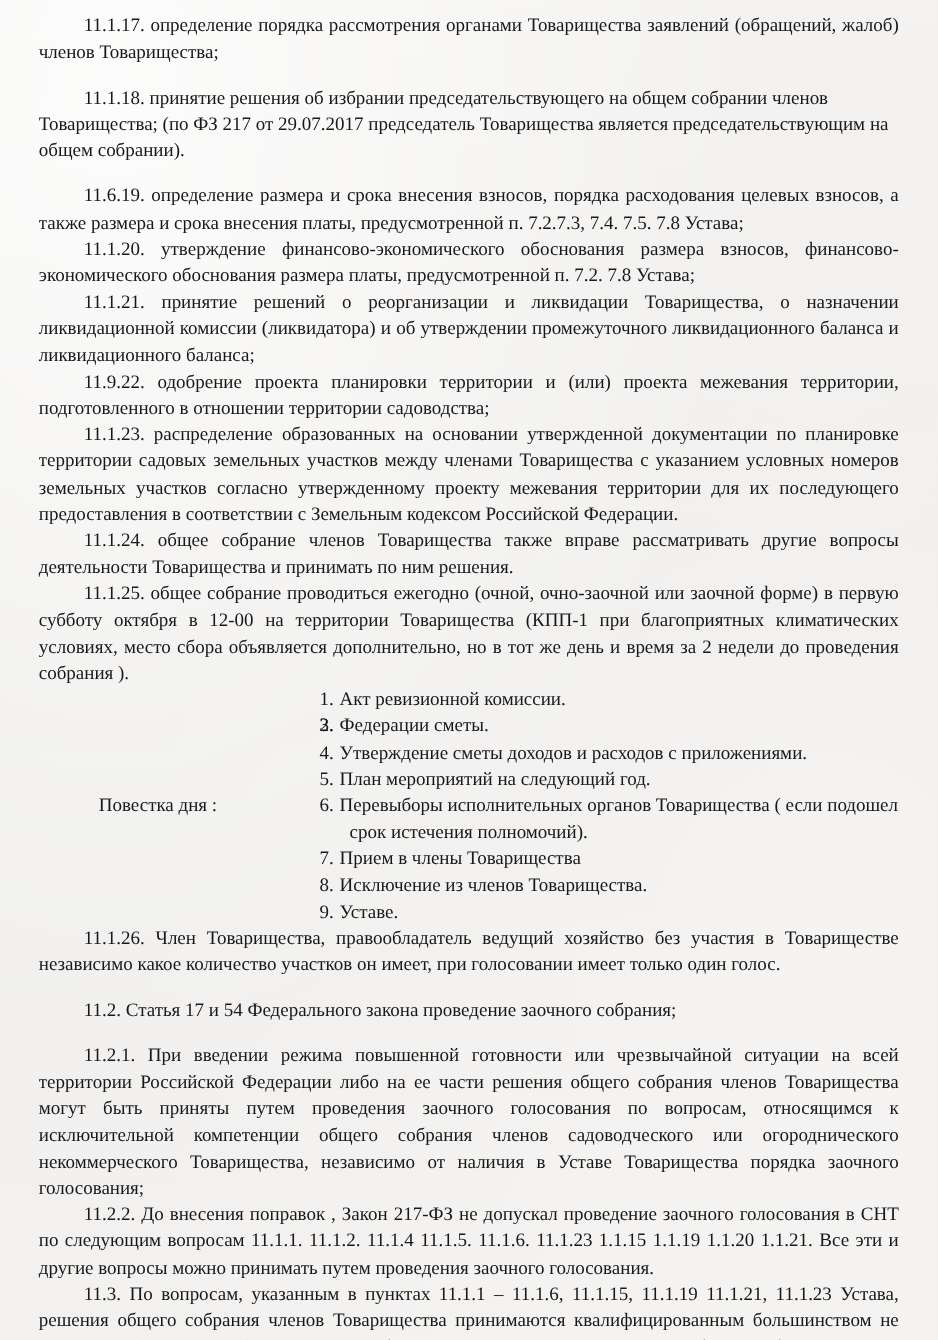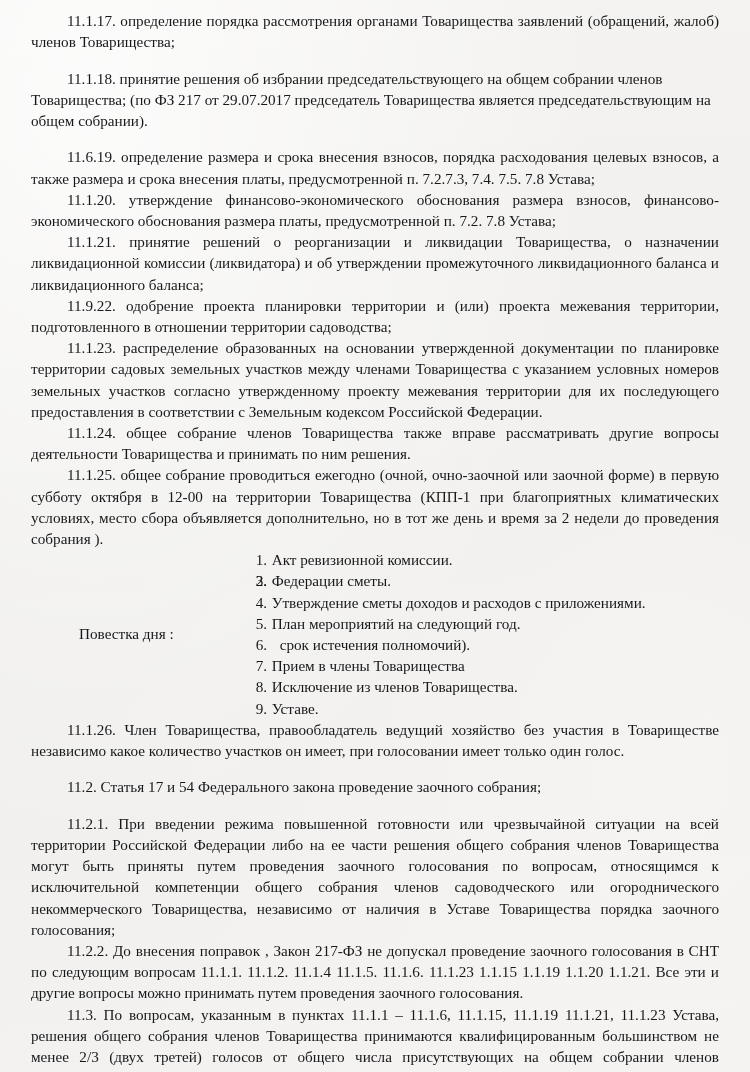--- a/index.html
+++ b/index.html
@@ -109,21 +109,21 @@
     <p class="para">11.1.25. общее собрание проводиться ежегодно (очной, очно-заочной или заочной форме) в первую субботу октября в 12-00 на территории Товарищества (КПП-1 при благоприятных климатических условиях, место сбора объявляется дополнительно, но в тот же день и время за 2 недели до проведения собрания ).</p>
 
     <div class="agenda">
       <div class="agenda-label">Повестка дня :</div>
       <ol class="agenda-list">
         <li class="tight"><span class="num">1.</span><span>Акт ревизионной комиссии.</span></li>
         <li class="tight"><span class="num">2.</span></li>
         <li class="tight"><span class="num">3.</span><span>Федерации сметы.</span></li>
         <li class="tight"><span class="num">4.</span><span>Утверждение сметы доходов и расходов с приложениями.</span></li>
         <li class="tight"><span class="num">5.</span><span> План мероприятий на следующий год.</span></li>
-        <li class="wrapline"><span class="num">6.</span><span class="cont">срок истечения полномочий).</span></li>
+        <li class="wrapline"><span class="num">6.</span><span>Перевыборы исполнительных органов Товарищества ( если подошел</span><span class="cont">срок истечения полномочий).</span></li>
         <li class="wrapline"><span class="num">7.</span><span>Прием в члены Товарищества</span></li>
         <li class="wrapline"><span class="num">8.</span><span>Исключение из членов Товарищества.</span></li>
         <li class="wrapline"><span class="num">9.</span><span>Уставе.</span></li>
       </ol>
     </div>
 
     <p class="para">11.1.26. Член Товарищества, правообладатель ведущий хозяйство без участия в Товариществе независимо какое количество участков он имеет, при голосовании имеет только один голос.</p>
     <p class="left">11.2.    Статья 17 и 54 Федерального закона проведение заочного собрания;</p>
     <p class="para">11.2.1. При введении режима повышенной готовности или чрезвычайной ситуации на всей территории Российской Федерации либо на ее части решения общего собрания членов Товарищества могут быть приняты путем проведения заочного голосования по вопросам, относящимся к исключительной компетенции общего собрания членов садоводческого  или огороднического некоммерческого Товарищества, независимо от наличия в Уставе Товарищества порядка заочного голосования;</p>
     <p class="para">11.2.2. До внесения поправок , Закон 217-ФЗ не допускал проведение заочного голосования в СНТ по следующим вопросам 11.1.1.  11.1.2.  11.1.4  11.1.5.  11.1.6.  11.1.23  1.1.15  1.1.19  1.1.20   1.1.21. Все эти и другие вопросы можно принимать путем проведения заочного голосования.</p>

